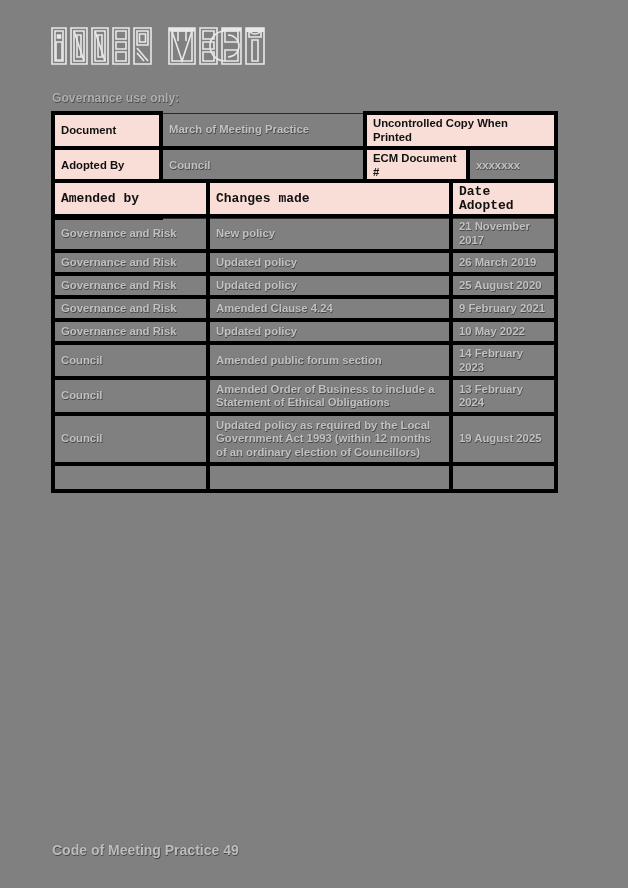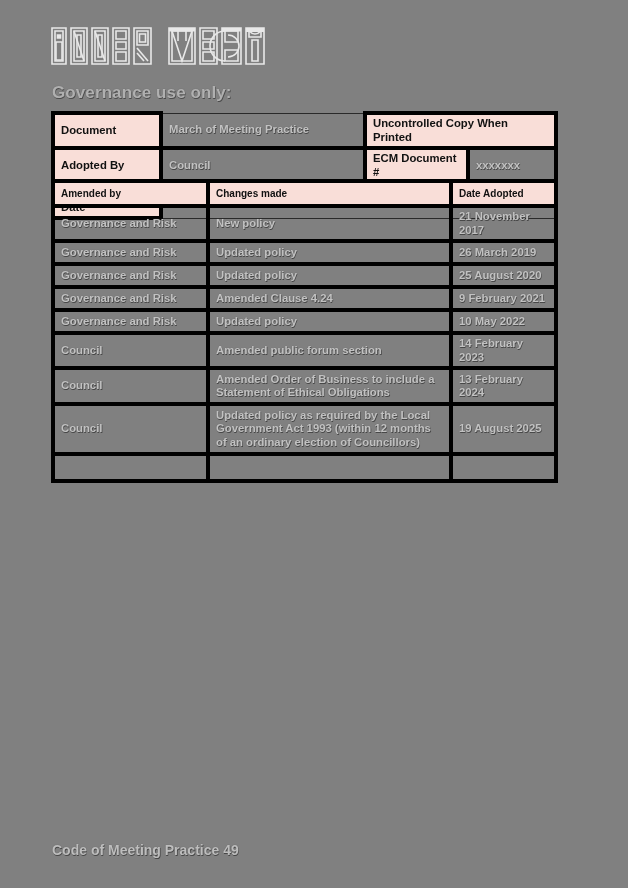--- a/index.html
+++ b/index.html
@@ -29,22 +29,22 @@
     top: 22px;
     width: 300px;
     height: 48px;
   }
   .logo-svg { display: block; }
 
   
   .caption {
     position: absolute;
     left: 52px;
-    top: 83px;
-    font-size: 17px;
+    top: 91px;
+    font-size: 12px;
     font-weight: bold;
     color: #b0b0b0;
     letter-spacing: 0.1px;
     text-shadow: 0 0 1px #5d5d5d, 0.6px 0.6px 0 #4a4a4a;
     white-space: nowrap;
   }
 
   
   table.doc-table {
     position: absolute;
@@ -98,22 +98,23 @@
     top: 179px;
     width: 503px;
   }
   #changes-table td {
     height: 15px;
   }
   #changes-table td.hdr {
     background: #f9ded8;
     color: #111;
     font-weight: bold;
-    font-size: 10px;
+    font-size: 13px;
     height: 17px;
+    font-family: Liberation Mono, monospace;
   }
   #changes-table td.body {
     color: #c2c2c2;
     font-weight: bold;
     text-shadow: 0 0 1px #5a5a5a, 0.6px 0.6px 0 #464646;
   }
   #changes-table td.blank { height: 19px; }
 
   
   .footer {

